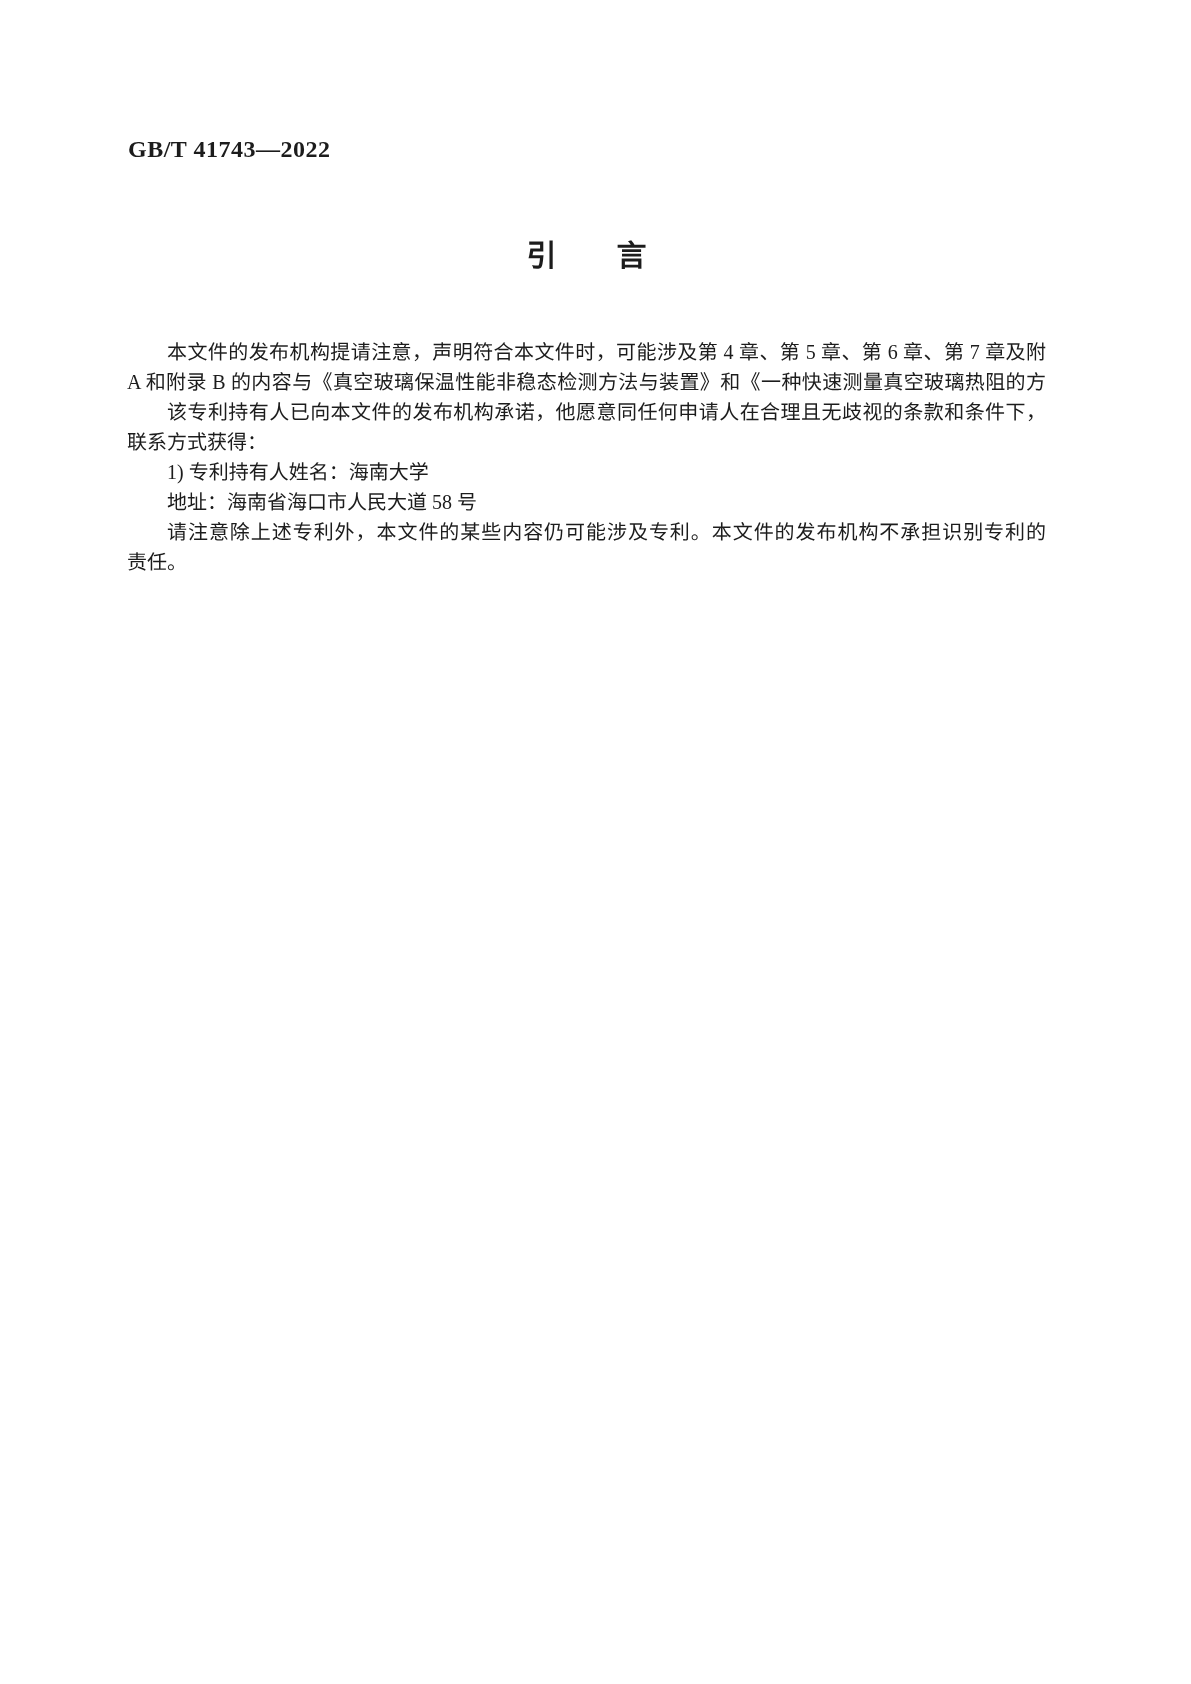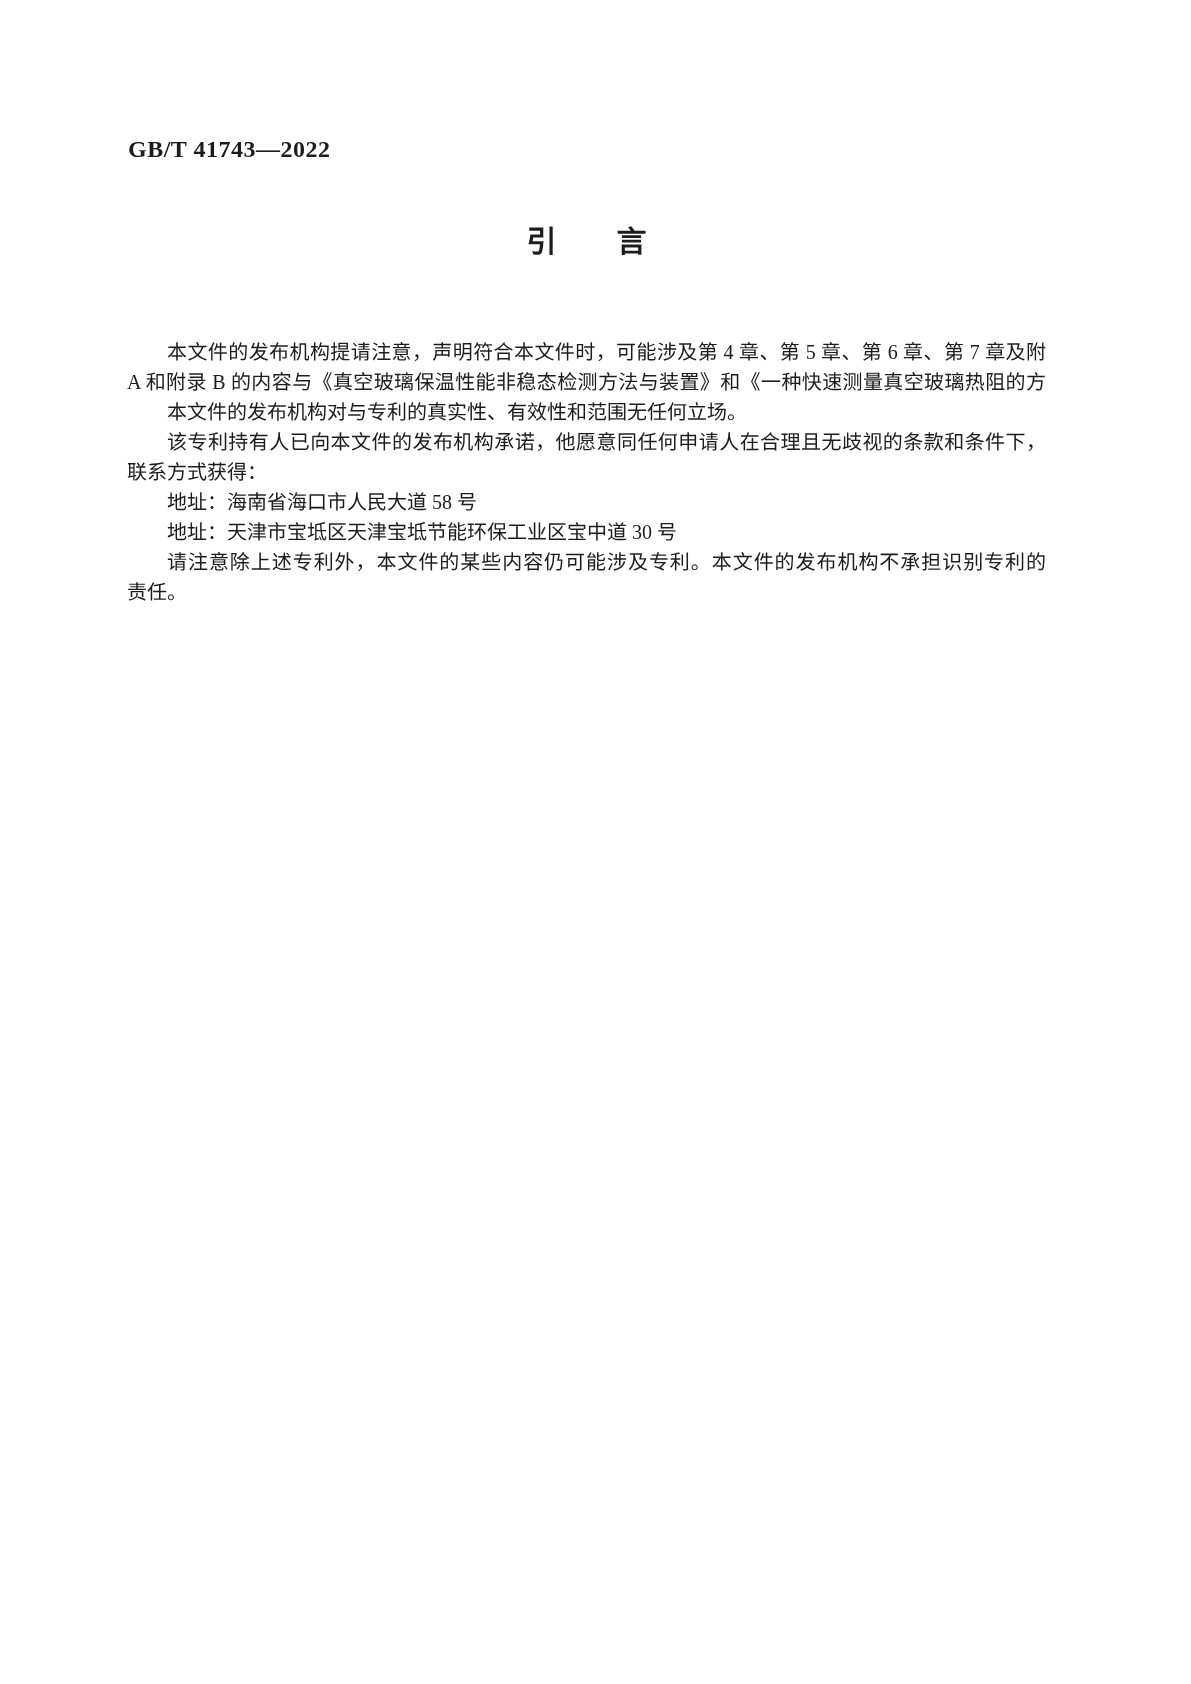--- a/index.html
+++ b/index.html
@@ -23,21 +23,21 @@
     top: 136px;
     font-size: 24px;
     font-weight: bold;
     letter-spacing: 0.5px;
     white-space: nowrap;
     font-family: "Liberation Serif", "DejaVu Serif", serif;
   }
   .doc-title {
     position: absolute;
     left: 127px;
-    top: 227px;
+    top: 241px;
     width: 919px;
     margin: 0;
     text-align: center;
     font-size: 30px;
     font-weight: bold;
     line-height: 1;
     font-family: "Liberation Sans", "DejaVu Sans", sans-serif;
     white-space: pre;
   }
   .body-block {
@@ -69,24 +69,23 @@
 
 <div class="page">
 
   <div class="doc-code">GB/T 41743—2022</div>
 
   <h1 class="doc-title">引　　言</h1>
 
   <div class="body-block">
     <div class="ln ind fill">本文件的发布机构提请注意，声明符合本文件时，可能涉及第 4 章、第 5 章、第 6 章、第 7 章及附录</div>
     <div class="ln fill">A 和附录 B 的内容与《真空玻璃保温性能非稳态检测方法与装置》和《一种快速测量真空玻璃热阻的方</div>
-    <div class="ln ind">本文件的发布机构对与专利的真实性、有效性和范围无任何立场。</div>
     <div class="ln ind fill">该专利持有人已向本文件的发布机构承诺，他愿意同任何申请人在合理且无歧视的条款和条件下，</div>
     <div class="ln">联系方式获得：</div>
+    <div class="ln ind">1) 专利持有人姓名：海南大学</div>
     <div class="ln ind">地址：海南省海口市人民大道 58 号</div>
-    <div class="ln ind">地址：天津市宝坻区天津宝坻节能环保工业区宝中道 30 号</div>
     <div class="ln ind fill">请注意除上述专利外，本文件的某些内容仍可能涉及专利。本文件的发布机构不承担识别专利的</div>
     <div class="ln">责任。</div>
   </div>
 
   <div class="page-num">Ⅱ</div>
 
 </div>
 
 </body></html>

